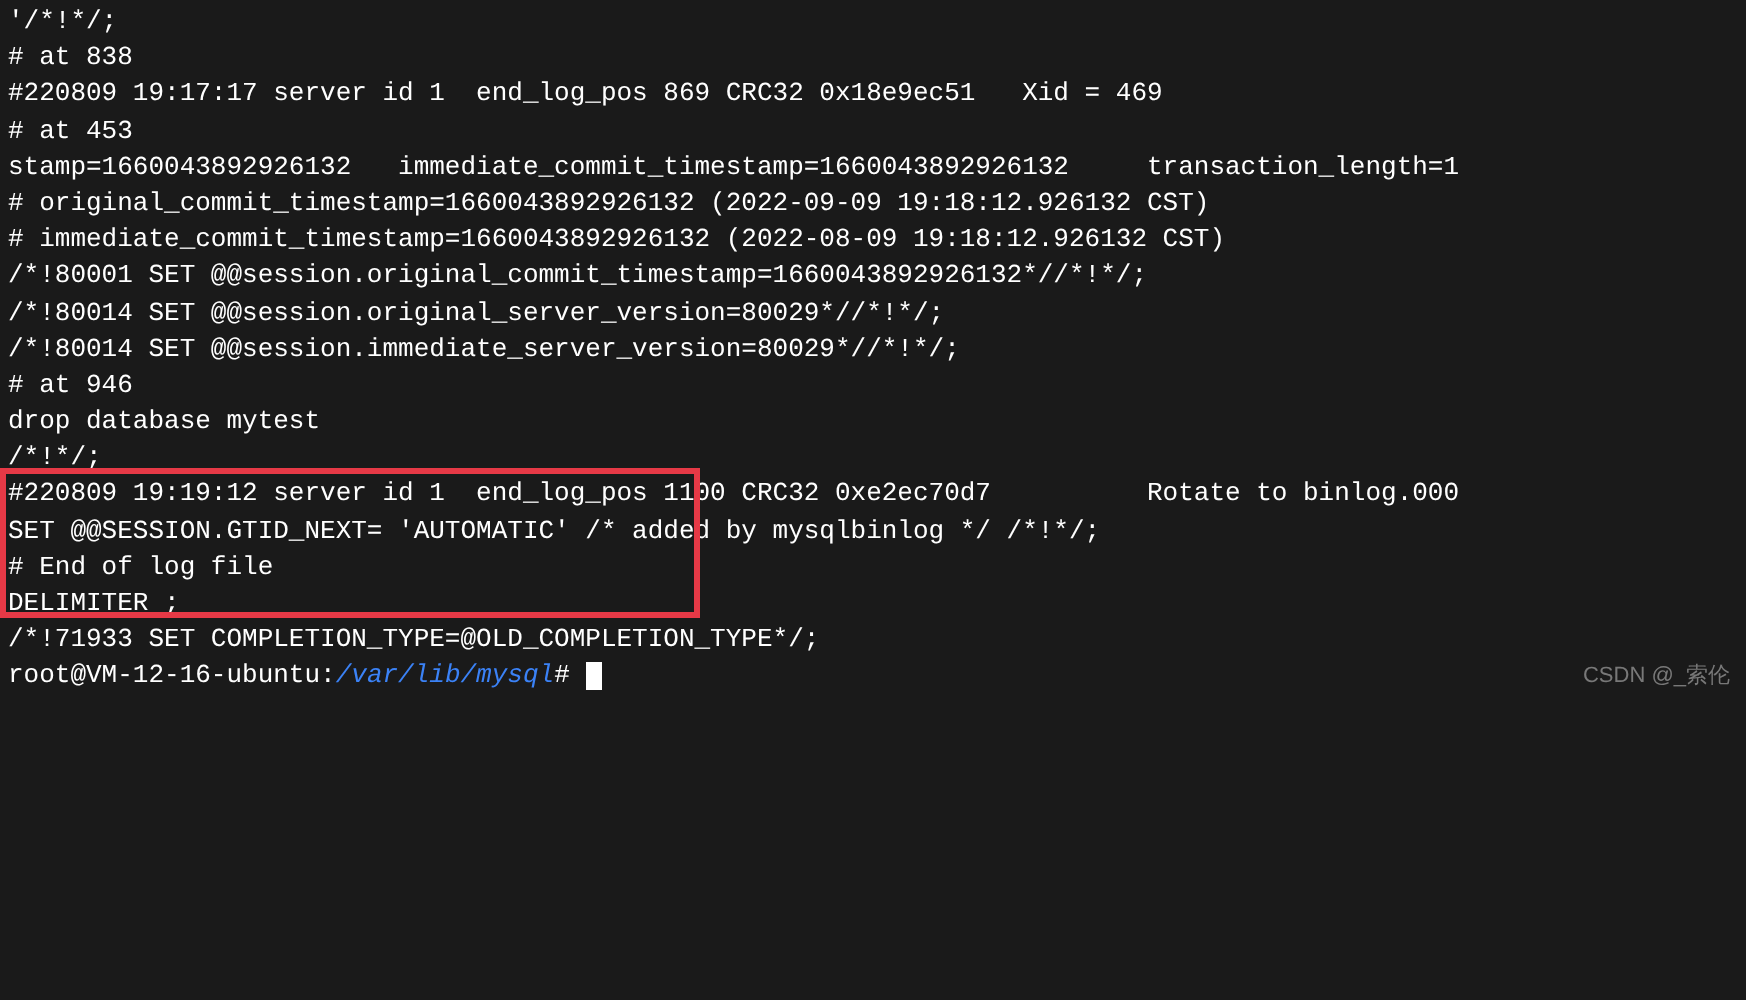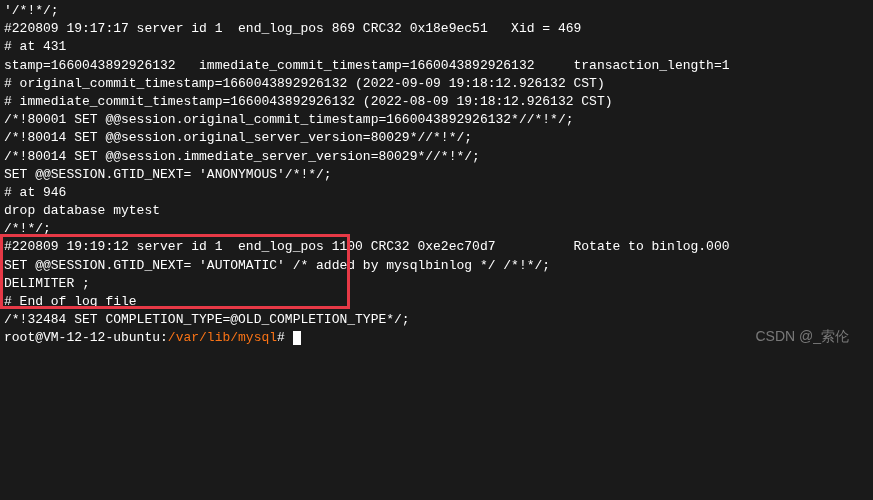--- a/index.html
+++ b/index.html
@@ -35,59 +35,60 @@
       pointer-events: none;
       z-index: 10;
     }
     .prompt-line {
       white-space: pre;
     }
     .prompt-user {
       color: #ffffff;
     }
     .prompt-path {
-      color: #f97316;
+      color: #3b82f6;
+      font-style: italic;
     }
     .cursor {
       display: inline-block;
       width: 8px;
       height: 14px;
       background: #ffffff;
       vertical-align: middle;
     }
     .watermark {
       position: absolute;
       bottom: 3px;
-      right: 24px;
+      right: 8px;
       color: #a0a0a0;
-      font-size: 14px;
+      font-size: 11px;
       font-family: sans-serif;
       opacity: 0.7;
     }
   </style>
 </head>
 <body>
 
 <div class="terminal">
   <div class="line">'/*!*/;</div>
+  <div class="line"># at 838</div>
   <div class="line">#220809 19:17:17 server id 1  end_log_pos 869 CRC32 0x18e9ec51   Xid = 469</div>
-  <div class="line"># at 431</div>
+  <div class="line"># at 453</div>
   <div class="line">stamp=1660043892926132   immediate_commit_timestamp=1660043892926132     transaction_length=1</div>
   <div class="line"># original_commit_timestamp=1660043892926132 (2022-09-09 19:18:12.926132 CST)</div>
   <div class="line"># immediate_commit_timestamp=1660043892926132 (2022-08-09 19:18:12.926132 CST)</div>
   <div class="line">/*!80001 SET @@session.original_commit_timestamp=1660043892926132*//*!*/;</div>
   <div class="line">/*!80014 SET @@session.original_server_version=80029*//*!*/;</div>
   <div class="line">/*!80014 SET @@session.immediate_server_version=80029*//*!*/;</div>
-  <div class="line">SET @@SESSION.GTID_NEXT= 'ANONYMOUS'/*!*/;</div>
   <div class="line"># at 946</div>
   <div class="line">drop database mytest</div>
   <div class="line">/*!*/;</div>
   <div class="line">#220809 19:19:12 server id 1  end_log_pos 1100 CRC32 0xe2ec70d7          Rotate to binlog.000</div>
   <div class="line">SET @@SESSION.GTID_NEXT= 'AUTOMATIC' /* added by mysqlbinlog */ /*!*/;</div>
+  <div class="line"># End of log file</div>
   <div class="line">DELIMITER ;</div>
-  <div class="line"># End of log file</div>
-  <div class="line">/*!32484 SET COMPLETION_TYPE=@OLD_COMPLETION_TYPE*/;</div>
-  <div class="prompt-line"><span class="prompt-user">root@VM-12-12-ubuntu</span><span>:</span><span class="prompt-path">/var/lib/mysql</span><span>#</span> <span class="cursor"></span></div>
+  <div class="line">/*!71933 SET COMPLETION_TYPE=@OLD_COMPLETION_TYPE*/;</div>
+  <div class="prompt-line"><span class="prompt-user">root@VM-12-16-ubuntu</span><span>:</span><span class="prompt-path">/var/lib/mysql</span><span>#</span> <span class="cursor"></span></div>
 </div>
 
 <div class="highlight-box"></div>
 
 <div class="watermark">CSDN @_索伦</div>
 
 </body></html>

